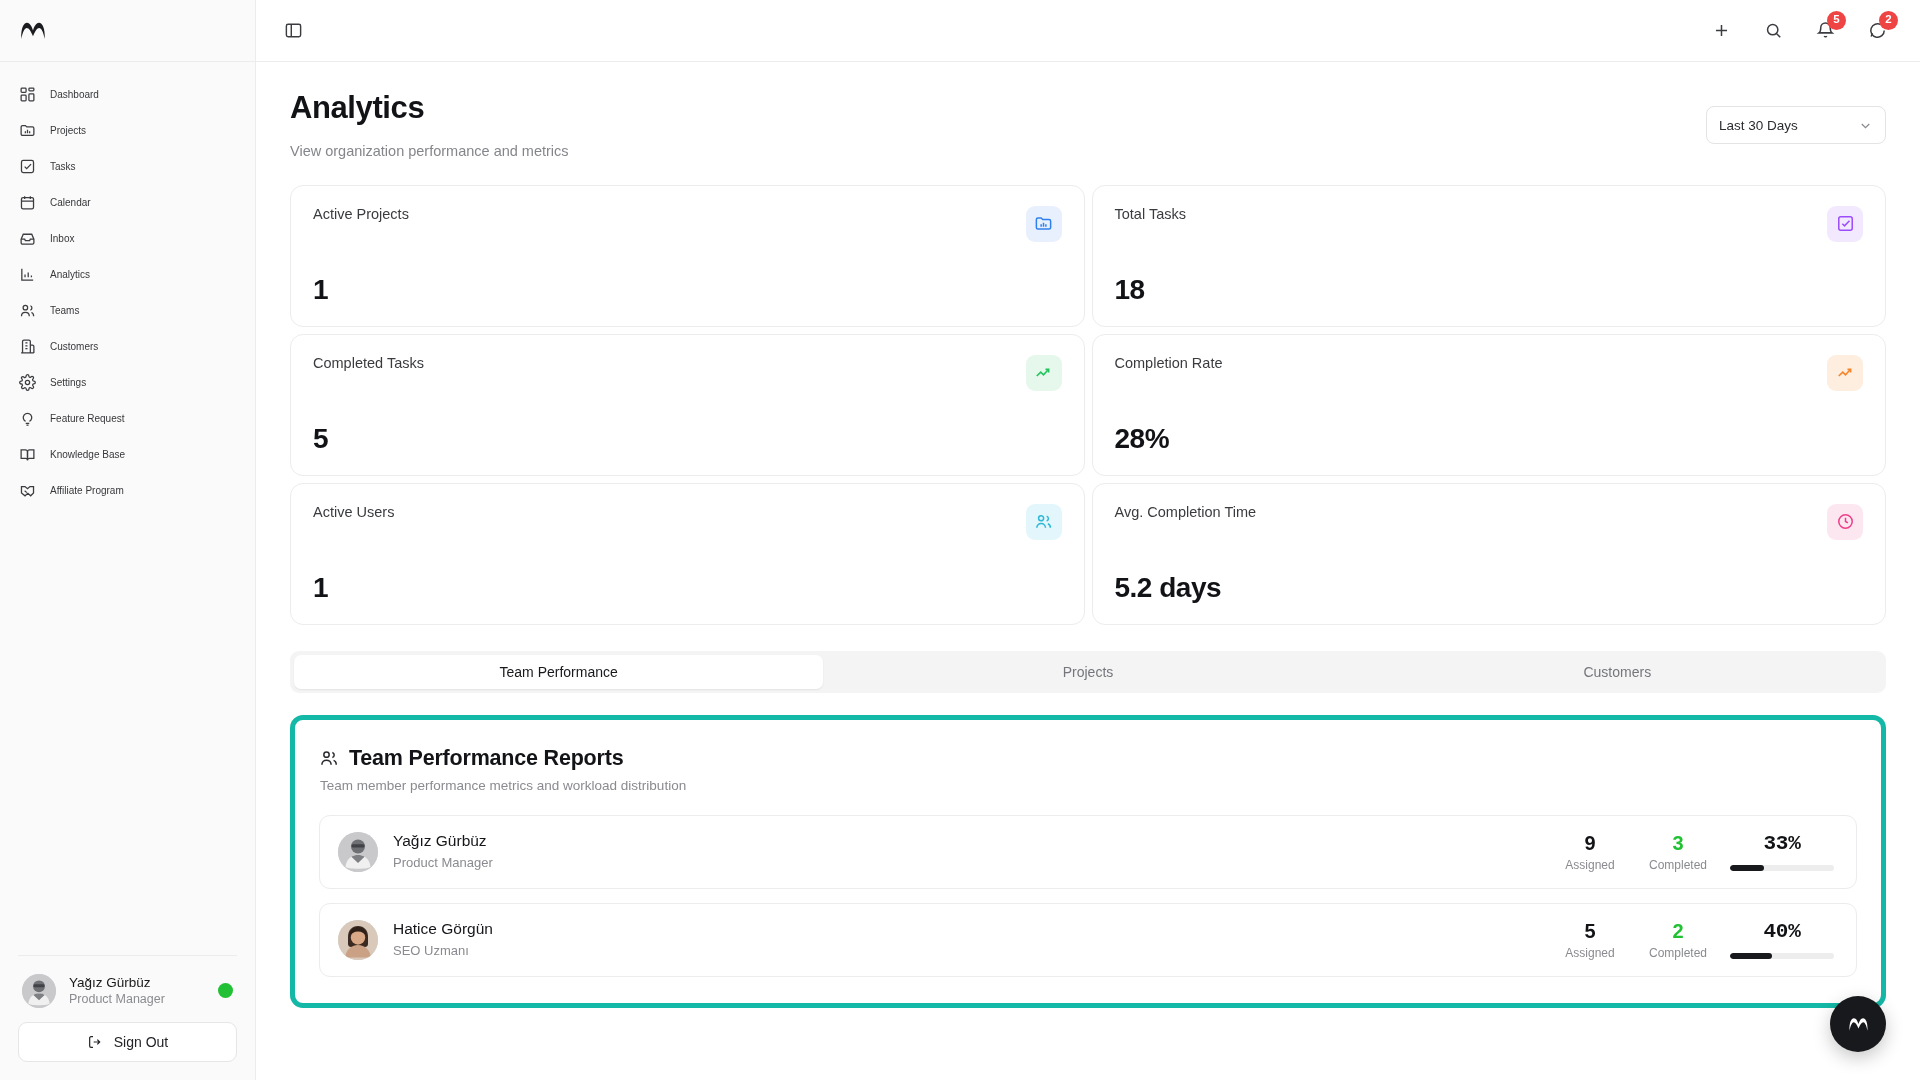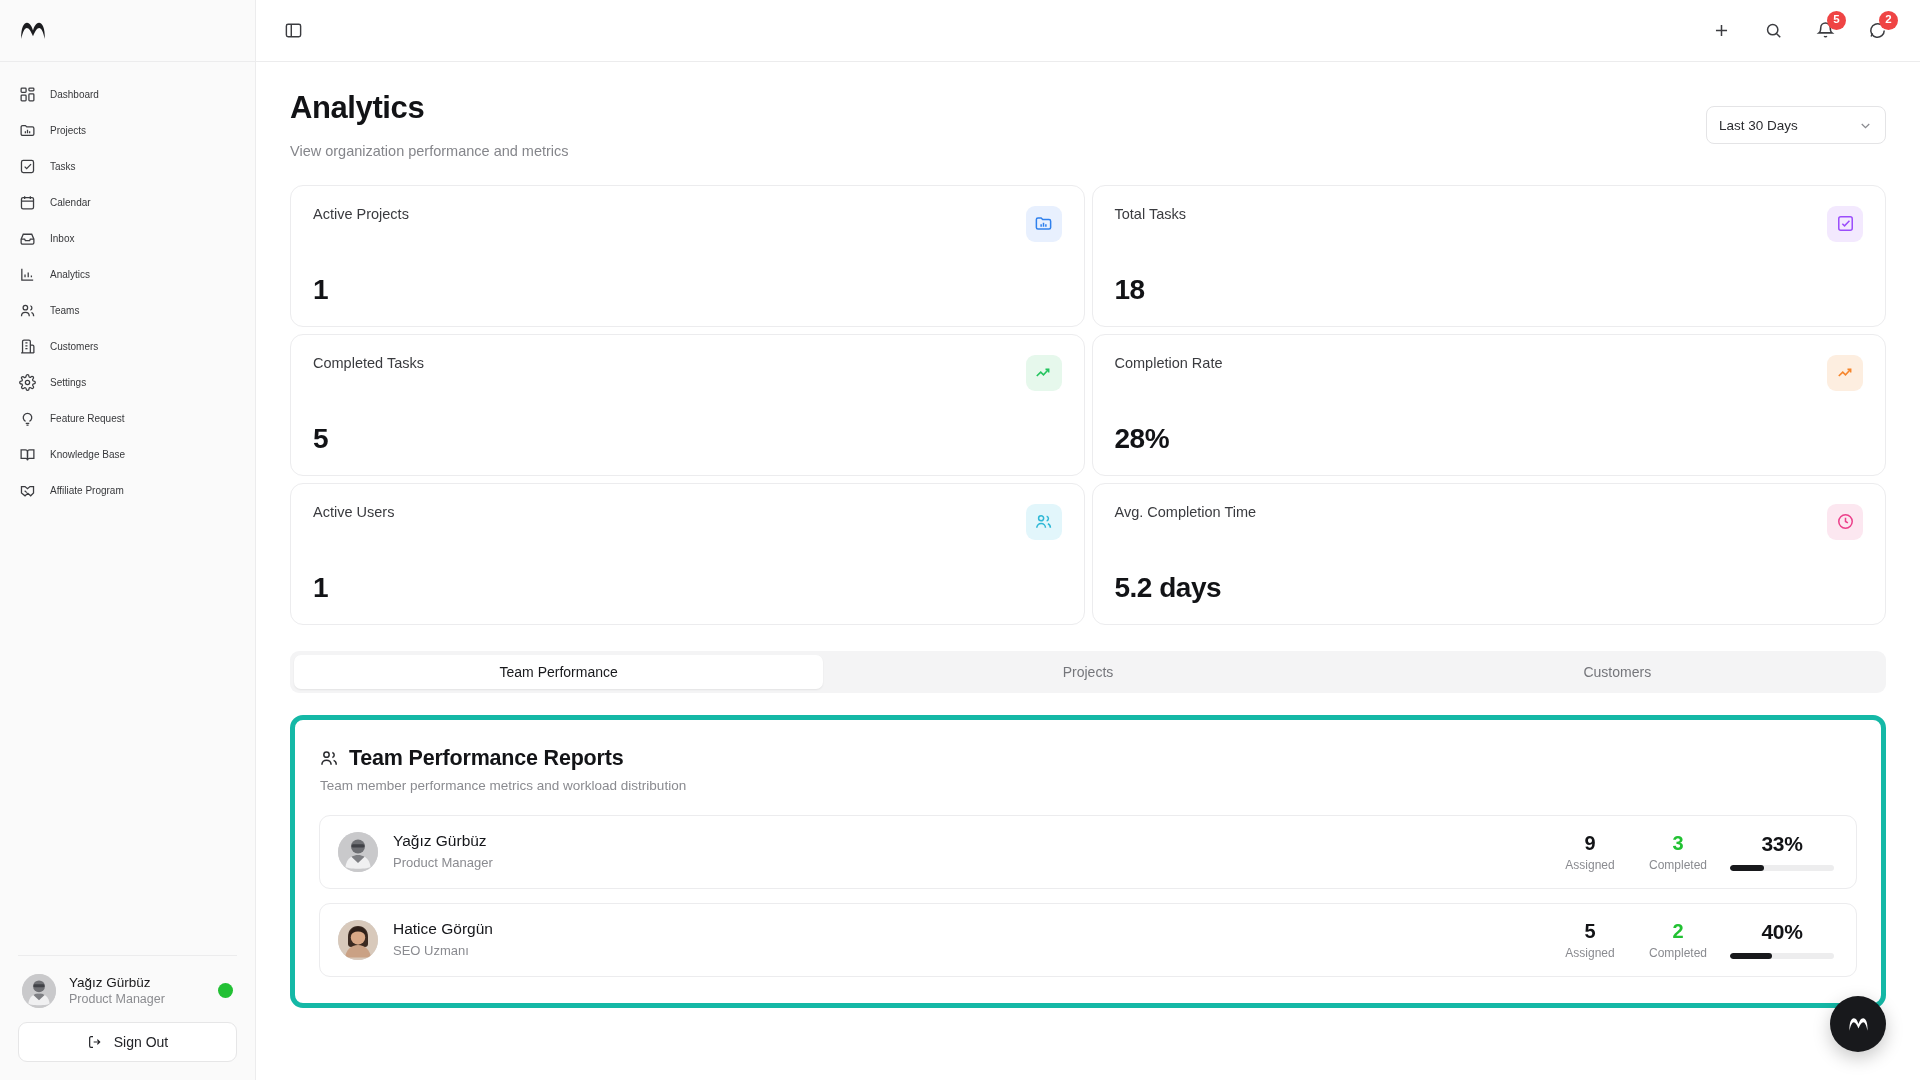--- a/index.html
+++ b/index.html
@@ -152,21 +152,21 @@
   .m-avatar svg { width: 100%; height: 100%; display: block; }
   .m-name { font-size: 15.5px; color: #15161a; font-weight: 400; line-height: 1.3; }
   .m-role { font-size: 13px; color: #8a8b90; line-height: 1.4; margin-top: 2px; }
 
   .m-stats { display: flex; align-items: flex-start; gap: 0; }
   .m-stat { width: 88px; text-align: center; }
   .m-stat-val { font-size: 20px; font-weight: 700; color: #121316; line-height: 1.15; }
   .m-stat-val.green { color: #21c132; }
   .m-stat-lbl { font-size: 12px; color: #8a8b90; margin-top: 3px; }
   .m-pct { width: 112px; text-align: center; padding-left: 8px; }
-  .m-pct-val { font-size: 21px; font-weight: 700; color: #121316; line-height: 1.15; letter-spacing: -0.3px; }
+  .m-pct-val { font-size: 21px; font-weight: 700; color: #121316; line-height: 1.15; letter-spacing: -0.3px; font-family: Liberation Mono, monospace; }
   .m-bar { height: 6px; border-radius: 3px; background: #ededee; margin-top: 9px; overflow: hidden; }
   .m-bar-fill { height: 100%; border-radius: 3px; background: #18191c; }
 
   .fab {
     position: absolute; right: 34px; bottom: 28px;
     width: 56px; height: 56px; border-radius: 50%;
     background: #18191c; color: #fff;
     display: flex; align-items: center; justify-content: center;
     box-shadow: 0 6px 18px rgba(0,0,0,.22); cursor: pointer;
   }

